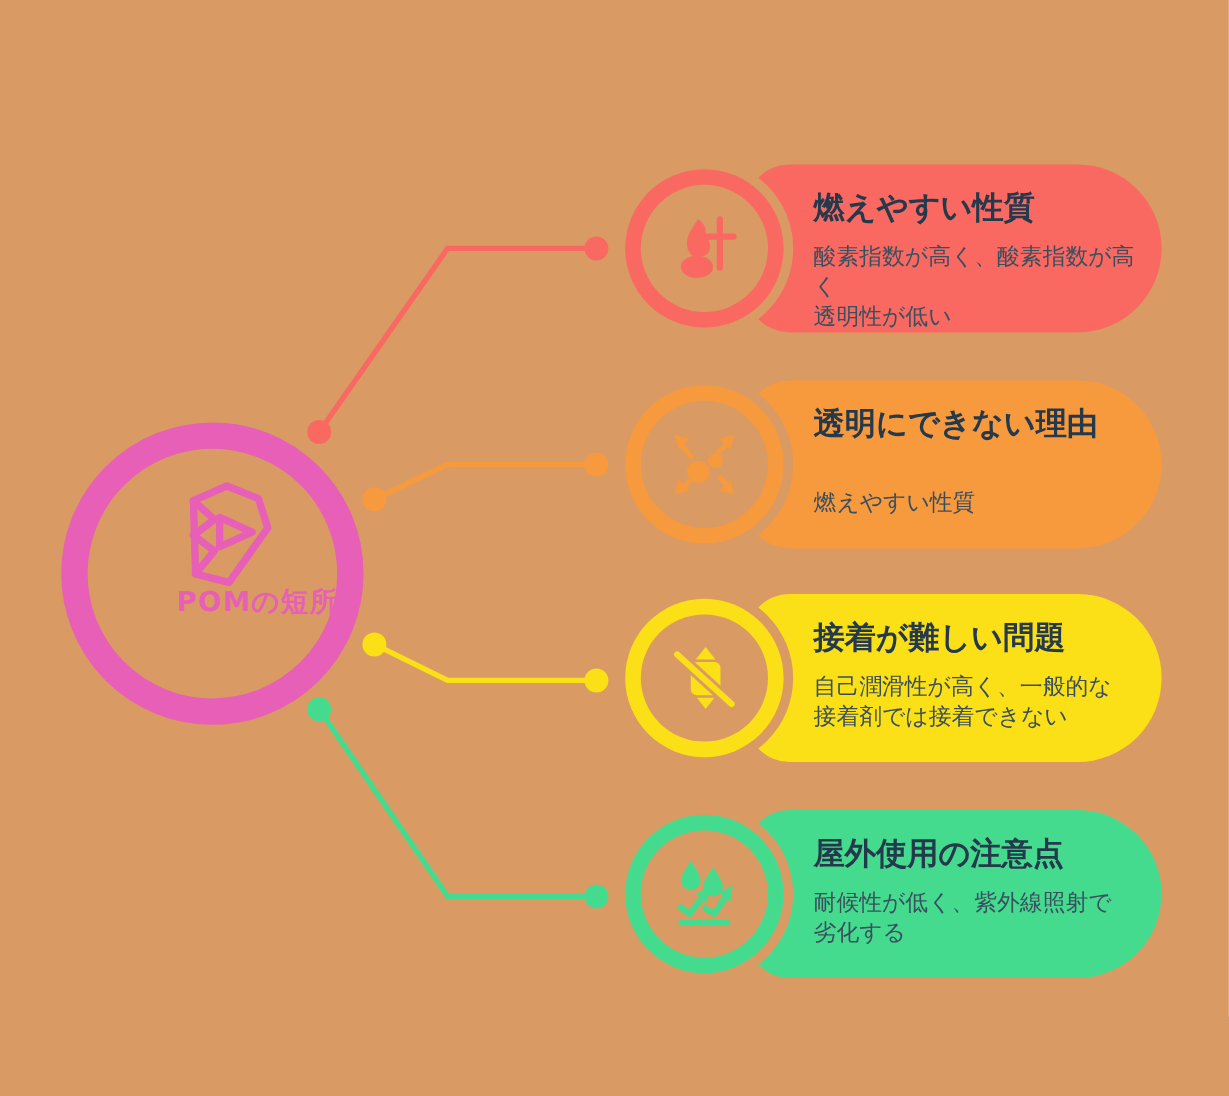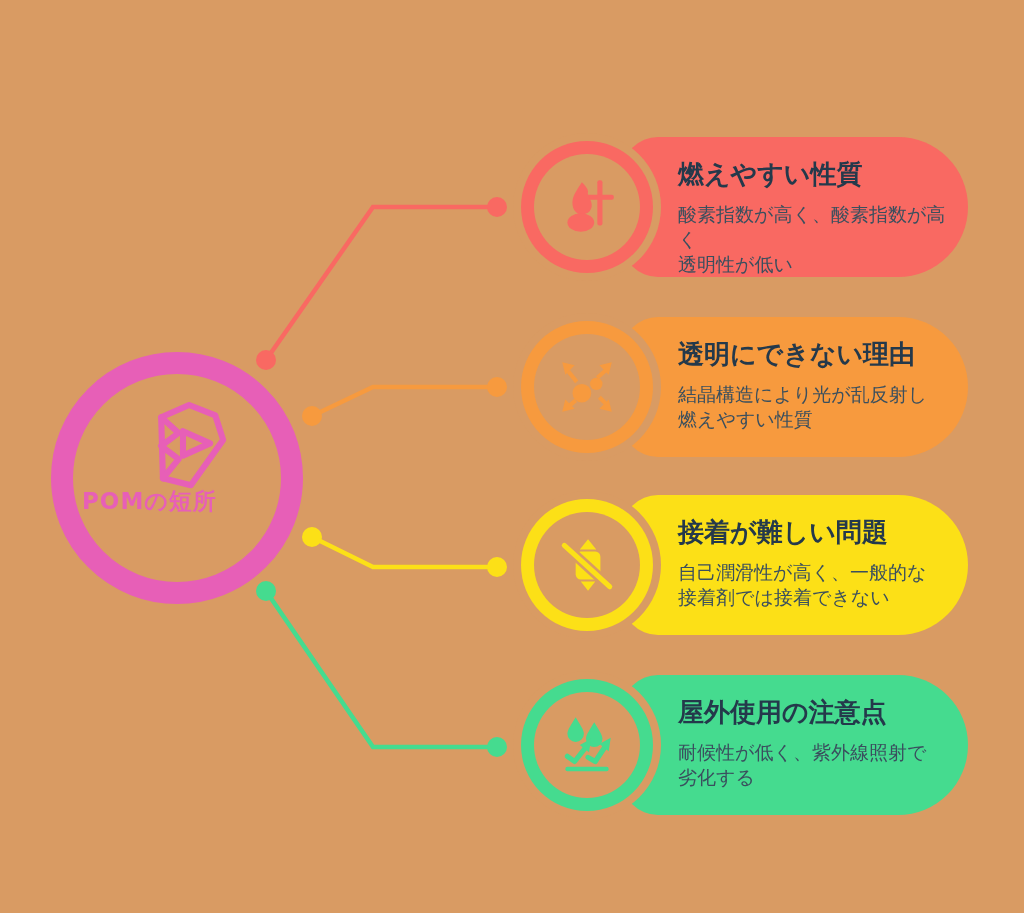--- a/index.html
+++ b/index.html
@@ -5,21 +5,21 @@
   html,body{margin:0;padding:0;}
   body{font-family:"DejaVu Sans","Liberation Sans",sans-serif;}
   #canvas{position:relative;width:1024px;height:913px;background:var(--bg,#D99B63);overflow:hidden;}
   #connectors{position:absolute;left:0;top:0;width:1024px;height:913px;}
   #connectors polyline{fill:none;stroke-width:4.5px;}
 
   
   #hub-ring{position:absolute;left:51px;top:352px;width:208px;height:208px;
     border:22px solid var(--hub,#E75FB7);border-radius:50%;}
   #hub-icon{position:absolute;left:135px;top:398px;width:96px;height:96px;}
-  #hub-label{position:absolute;left:82px;top:486px;width:200px;text-align:left;
+  #hub-label{position:absolute;left:82px;top:486px;width:200px;text-align:right;
     color:var(--hub,#E75FB7);font-weight:bold;font-size:23px;letter-spacing:1px;}
 
   
   .card{position:absolute;left:622px;width:346px;height:140px;
     border-radius:36px 70px 70px 36px;background:var(--c);}
   .card0{--c:var(--c0);top:137px;} .card1{--c:var(--c1);top:317px;}
   .card2{--c:var(--c2);top:495px;} .card3{--c:var(--c3);top:675px;}
   .badge{position:absolute;left:-101px;top:4px;width:132px;height:132px;border-radius:50%;
     background:var(--c);box-shadow:0 0 0 8px var(--bg,#D99B63);}
   .badge-inner{position:absolute;left:13px;top:13px;width:106px;height:106px;border-radius:50%;
@@ -95,21 +95,21 @@
           <polygon points="56,8 44,11 53,20" fill="currentColor"></polygon>
           <line x1="21" y1="45" x2="14" y2="51" stroke="currentColor" stroke-width="4"></line>
           <polygon points="8,56 11,44 20,53" fill="currentColor"></polygon>
           <line x1="44" y1="42" x2="50" y2="48" stroke="currentColor" stroke-width="4"></line>
           <polygon points="56,56 44,53 53,44" fill="currentColor"></polygon>
         </svg>
       </div>
     </div>
     <div class="card-text">
       <h2 class="card-title">透明にできない理由</h2>
-      <p class="card-desc"><span>結晶構造により光が乱反射し</span><br><span>燃えやすい性質</span></p>
+      <p class="card-desc"><br><span>燃えやすい性質</span></p>
     </div>
   </section>
 
   <section class="card card3">
     <div class="badge">
       <div class="badge-inner">
         <svg viewBox="0 0 64 64">
           <path fill="currentColor" d="M21 5 C17 12 13 17 13 21 a8 8 0 0 0 16 0 C29 17 25 12 21 5 Z"></path>
           <path fill="currentColor" d="M39 10 C35 17 31 22 31 26 a8 8 0 0 0 16 0 C47 22 43 17 39 10 Z"></path>
           <rect x="11" y="53" width="42" height="4.5" rx="2" fill="currentColor"></rect>

